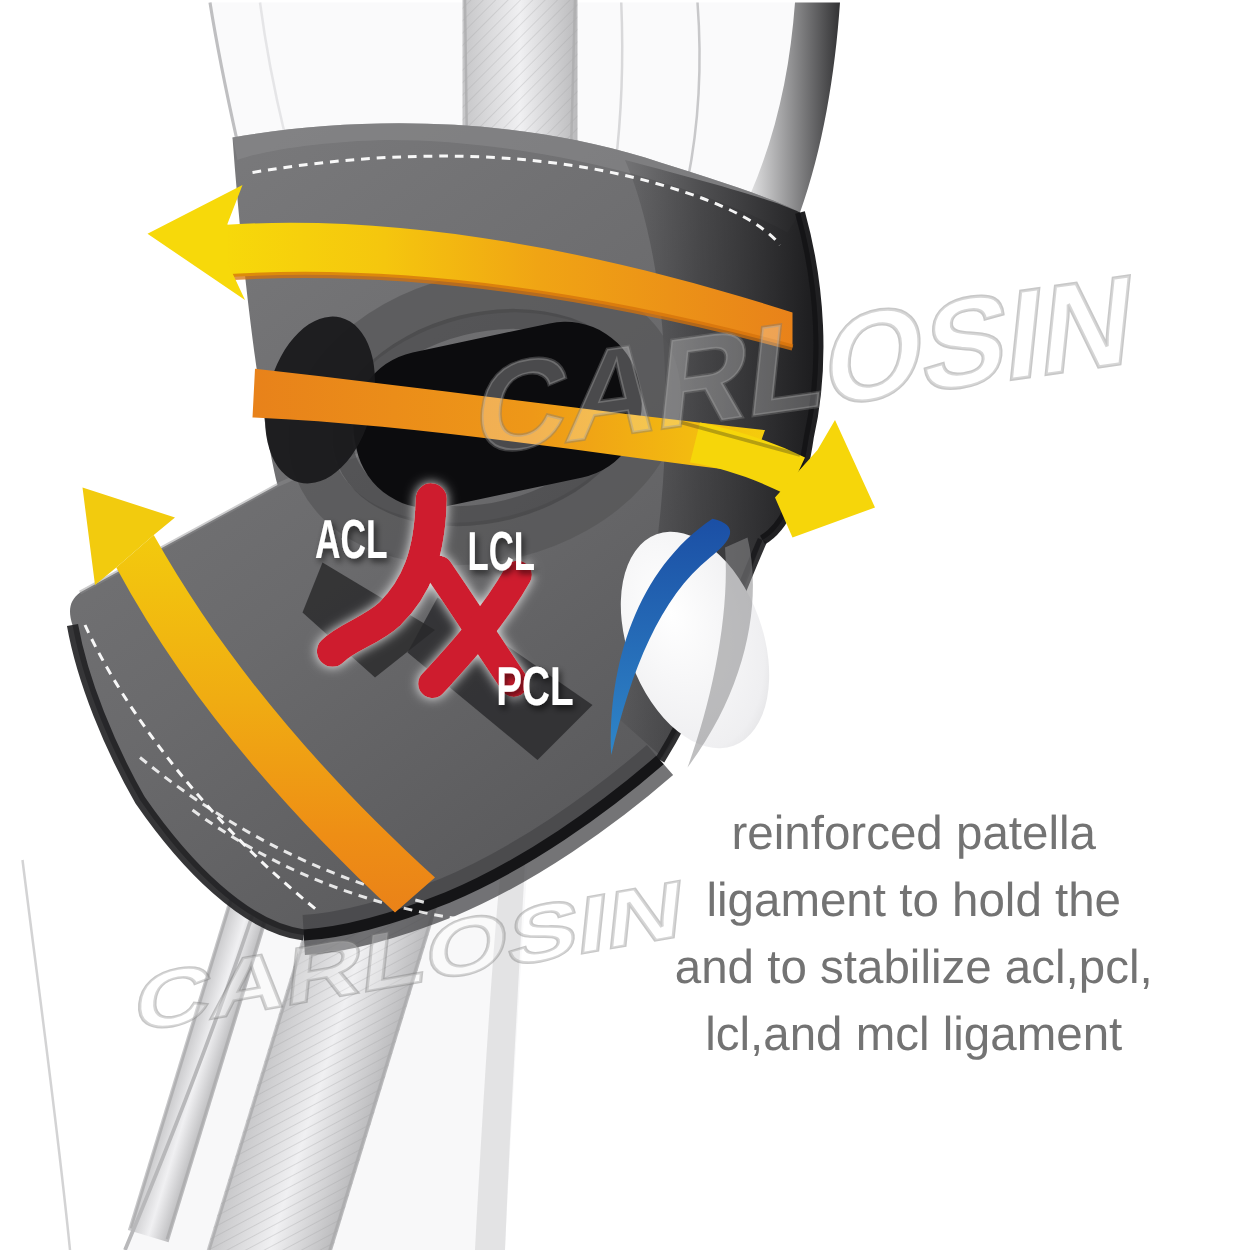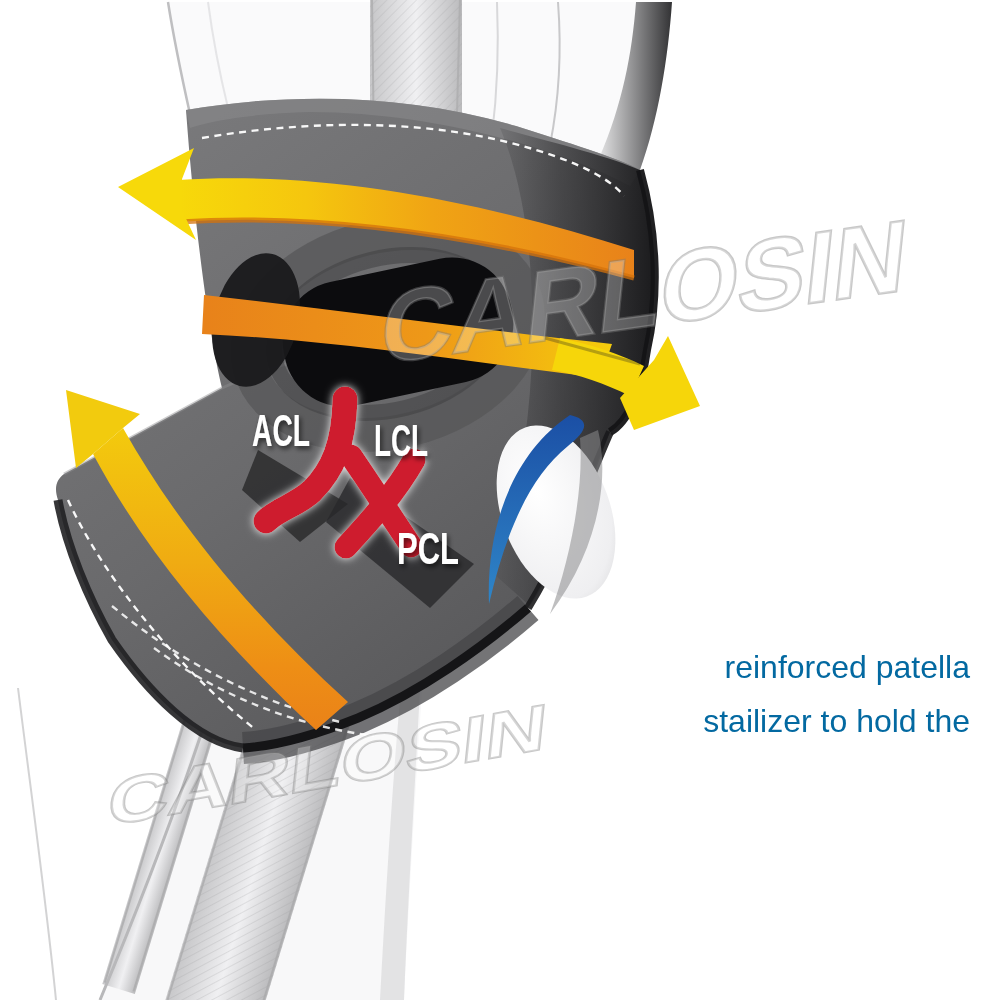--- a/index.html
+++ b/index.html
@@ -1,20 +1,20 @@
 <!DOCTYPE html>
 <html><head>
 <meta charset="utf-8">
 <style>
   html,body{margin:0;padding:0;background:#ffffff;}
   .stage{position:relative;width:1000px;height:1000px;overflow:hidden;background:#ffffff;
          font-family:"Liberation Sans",sans-serif;}
   .stage svg{position:absolute;left:0;top:0;}
-  .caption{position:absolute;left:492px;top:641px;width:478px;text-align:right;
-           color:#0369a1;font-size:32px;line-height:53.5px;font-family:"Liberation Sans",sans-serif;}
+  .caption{position:absolute;left:492px;top:641px;width:478px;text-align:center;
+           color:#737373;font-size:38px;line-height:53.5px;font-family:"Liberation Sans",sans-serif;}
   .caption div{white-space:nowrap;}
   .wm{font-weight:bold;font-family:"Liberation Sans",sans-serif;}
   .lig-label{font-weight:bold;font-family:"Liberation Sans",sans-serif;}
 </style>
 </head>
 <body>
 
 <div class="stage">
 <svg width="1000" height="1000" viewBox="0 0 1000 1000">
   <defs>
@@ -160,15 +160,17 @@
     <text class="lig-label" x="374" y="456" textLength="54" lengthAdjust="spacingAndGlyphs">LCL</text>
     <text class="lig-label" x="397" y="564" textLength="62" lengthAdjust="spacingAndGlyphs">PCL</text>
   </g>
 
   <text class="wm" transform="translate(378,364) rotate(-8) skewX(-14)" font-size="100" textLength="530" lengthAdjust="spacingAndGlyphs" fill="#FFFFFF" fill-opacity="0.26" stroke="#7D7D7D" stroke-opacity="0.42" stroke-width="2.5" paint-order="stroke">CARLOSIN</text>
   <text class="wm" transform="translate(106,826) rotate(-10) skewX(-16)" font-size="63" textLength="445" lengthAdjust="spacingAndGlyphs" fill="#FFFFFF" fill-opacity="0.26" stroke="#7D7D7D" stroke-opacity="0.42" stroke-width="2" paint-order="stroke">CARLOSIN</text>
 </svg>
 
   <div class="caption">
     <div>reinforced patella</div>
-    <div>stailizer to hold the</div>
+    <div>ligament to hold the</div>
+    <div>and to stabilize acl,pcl,</div>
+    <div>lcl,and mcl ligament</div>
   </div>
 </div>
 
 </body></html>

